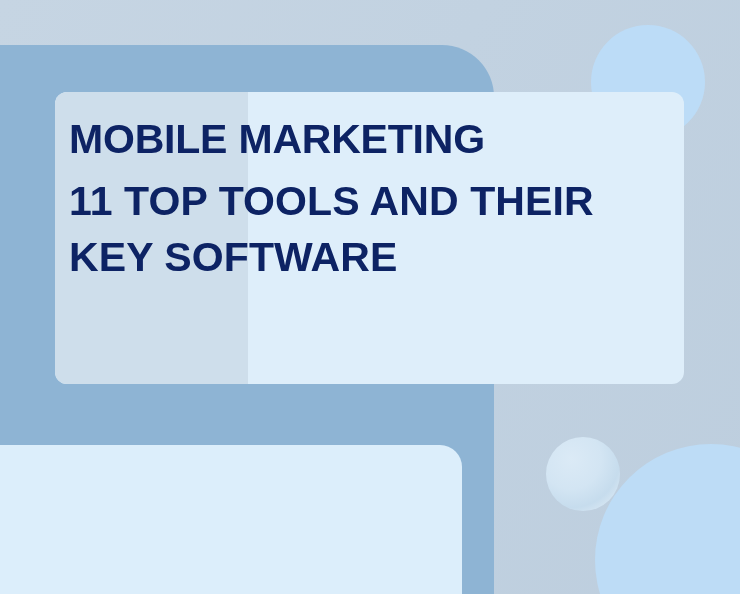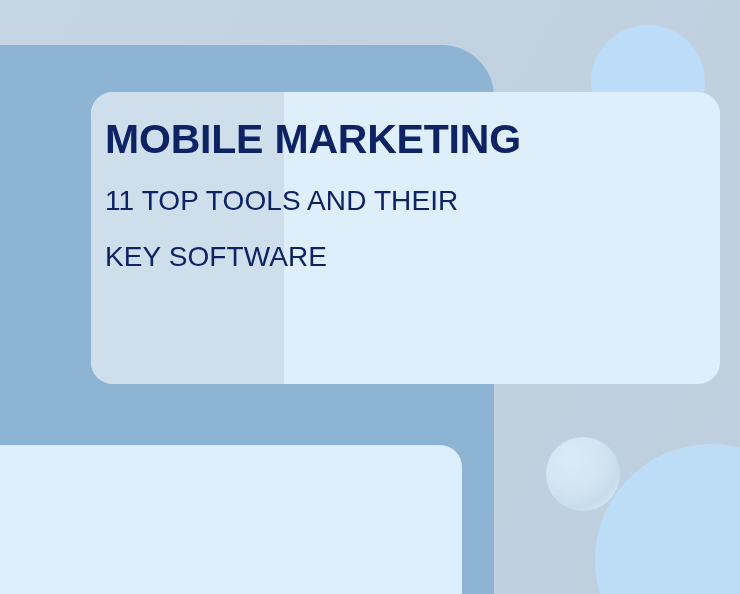--- a/index.html
+++ b/index.html
@@ -69,24 +69,23 @@
     border-top-left-radius: 22px;
   }
 
   
   .title-card {
     position: absolute;
     left: 55px;
     top: 92px;
     width: 629px;
     height: 292px;
-    border-radius: 22px;
+    border-radius: 12px;
     overflow: hidden;
     background: #deeefa;
-    margin-left: 36px;
   }
   .title-card-tint {
     position: absolute;
     left: 0;
     top: 0;
     width: 193px;
     height: 100%;
     background: #cedeeb;
   }
 
@@ -101,22 +100,22 @@
   .line {
     white-space: nowrap;
   }
   .line-bold {
     font-weight: 700;
     font-size: 41px;
     line-height: 56px;
     letter-spacing: -0.2px;
   }
   .line-light {
-    font-weight: 400;
-    font-size: 28px;
+    font-weight: 700;
+    font-size: 41px;
     line-height: 56px;
     letter-spacing: 0.1px;
   }
   .spacer-small { height: 6px; }
 </style>
 </head>
 <body>
 
 <div id="poster">
 

